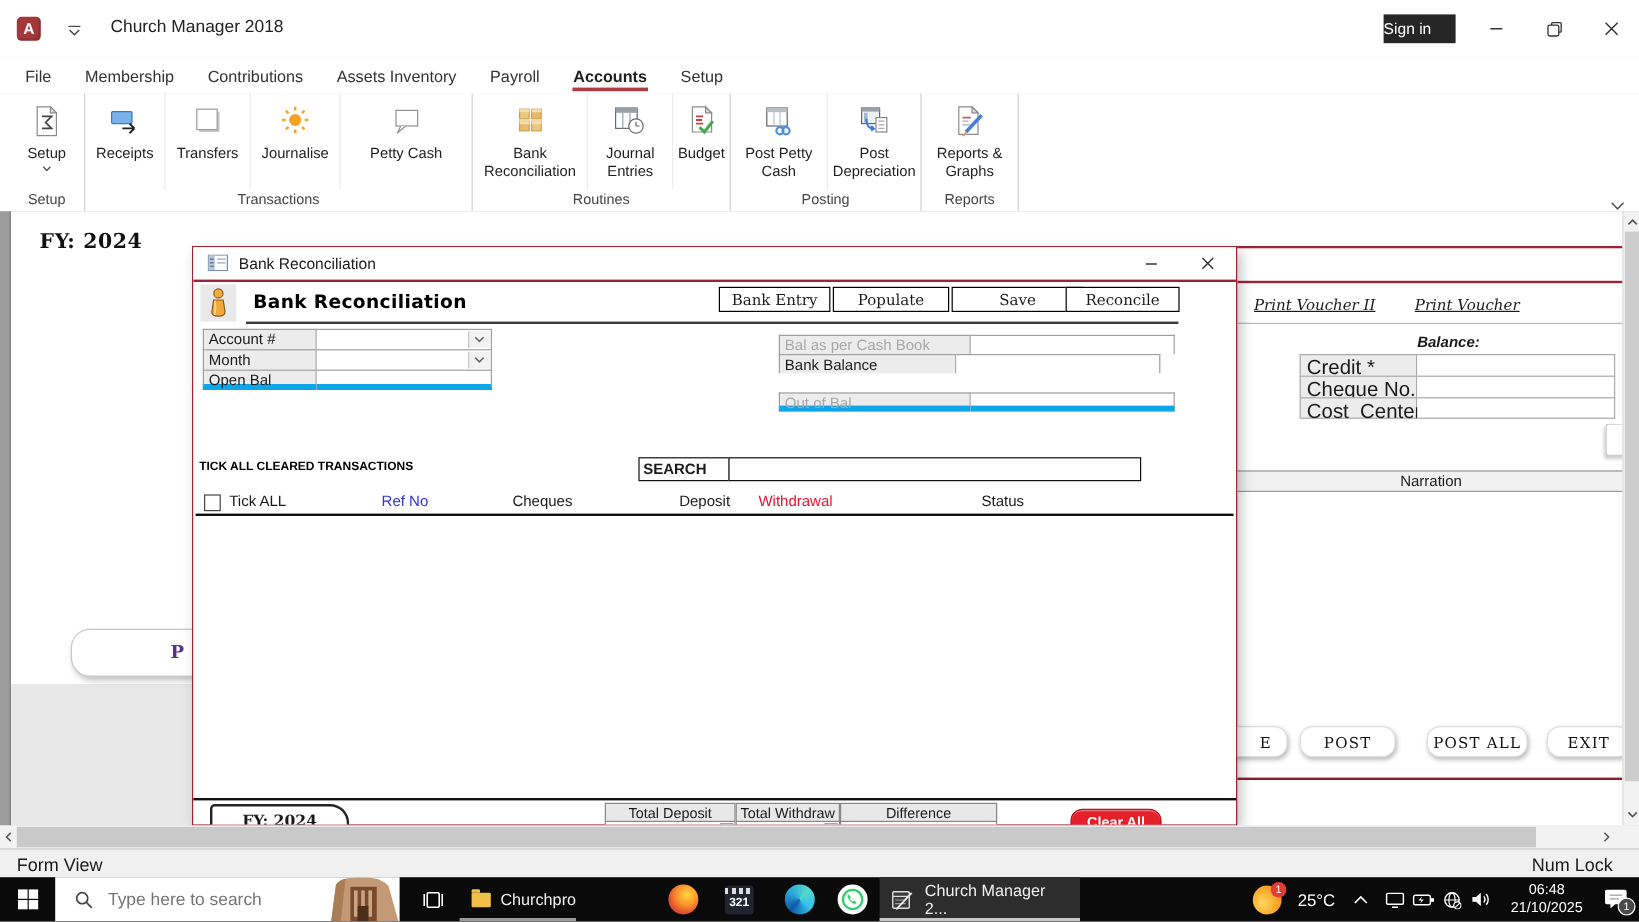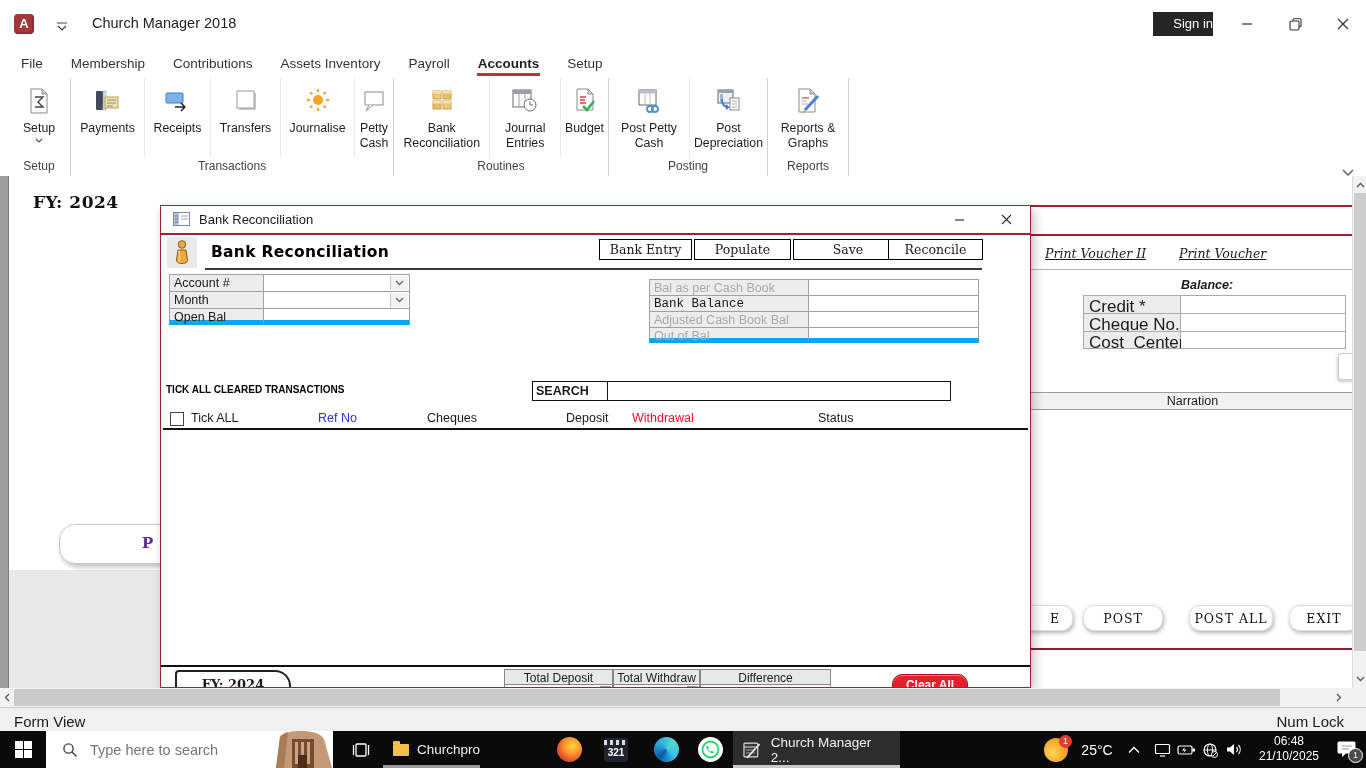--- a/index.html
+++ b/index.html
@@ -7,21 +7,21 @@
           font-family:"Liberation Sans",sans-serif;color:#1a1a1a;}
   .abs{position:absolute;}
 
   
   .titlebar{position:absolute;left:0;top:0;width:1366px;height:48px;background:#fff;}
   .app-icon{position:absolute;left:14px;top:14px;width:20px;height:20px;background:#a4373a;border-radius:4px;
             color:#fff;font-weight:bold;font-size:13px;text-align:center;line-height:20px;box-shadow:inset -2px -2px 0 rgba(0,0,0,.15);}
   .qat-chev{position:absolute;left:56px;top:18px;color:#444;}
   .app-title{position:absolute;left:92px;top:15px;font-size:14.5px;color:#222;}
   .signin{position:absolute;left:1153px;top:12px;width:60px;height:24px;background:#262626;color:#fff;
-          font-size:13px;text-align:right;line-height:24px;}
+          font-size:13px;text-align:left;line-height:24px;}
   .wbtn{position:absolute;top:10px;width:30px;height:28px;display:flex;align-items:center;justify-content:center;}
 
   
   .menubar{position:absolute;left:0;top:48px;width:1366px;height:30px;background:#fff;display:flex;
            align-items:center;padding-left:20px;gap:26px;font-size:13.5px;color:#333;}
   .menu-item{position:relative;padding:3px 1px;}
   .menu-item.active{color:#1f1f1f;font-weight:bold;}
   .menu-item.active::after{content:"";position:absolute;left:0;right:0;bottom:-2px;height:3px;background:#b03a3e;}
 
   
@@ -201,33 +201,20 @@
           <svg width="8" height="5" viewBox="0 0 8 5" style="margin-top:2px;">
               <path d="M1,1 l3,3 3,-3" stroke="#555" fill="none" stroke-width="1.2"></path>
             </svg>
         </div>
       </div>
       <div class="rgl">Setup</div>
     </div>
 
     <div class="rgroup" style="width:322px;">
       <div class="rbtns">
-        <div class="rbtn" style="width:66px;">
-          <div class="ric">
-            <svg width="30" height="30" viewBox="0 0 30 30">
-                <rect x="4" y="5" width="7" height="19" rx="1" fill="#3f4a5a"></rect>
-                <rect x="11" y="5" width="3" height="19" fill="#d8dde6" stroke="#9aa0a8" stroke-width=".6"></rect>
-                <rect x="13" y="11" width="13" height="11" fill="#efe3b0" stroke="#b9a14c"></rect>
-                <line x1="15" y1="14" x2="24" y2="14" stroke="#8a8a8a"></line>
-                <line x1="15" y1="17" x2="24" y2="17" stroke="#8a8a8a"></line>
-                <line x1="15" y1="20" x2="21" y2="20" stroke="#8a8a8a"></line>
-              </svg>
-          </div>
-          <div class="rlabel">Payments</div>
-        </div>
         <div class="rbtn" style="width:58px;">
           <div class="ric">
             <svg width="30" height="30" viewBox="0 0 30 30">
                 <rect x="4" y="7" width="17" height="10" rx="1" fill="#7ab1e8" stroke="#3c7cc4"></rect>
                 <path d="M13,21 h10 m0,0 l-4,-4 m4,4 l-4,4" stroke="#222" stroke-width="1.6" fill="none"></path>
               </svg>
           </div>
           <div class="rlabel">Receipts</div>
         </div>
         <div class="rbtn" style="width:62px;">
@@ -480,25 +467,21 @@
       <div class="fldrow last" style="left:8px;top:102px;">
         <div class="flbl">Open Bal</div>
         <div class="fin" style="width:146px;"></div>
       </div>
 
       <div class="fldrow" style="left:488px;top:73px;height:16px;">
         <div class="flbl rlblgray" style="width:160px;">Bal as per Cash Book</div>
         <div class="fin" style="width:170px;"></div>
       </div>
       <div class="fldrow" style="left:488px;top:89px;height:16px;">
-        <div class="flbl" style="width:160px;font-family:Liberation Mono, monospace;">Bank Balance</div>
-        <div class="fin" style="width:170px;"></div>
-      </div>
-      <div class="fldrow" style="left:488px;top:105px;height:16px;">
-        <div class="flbl rlblgray" style="width:160px;">Adjusted Cash Book Bal</div>
+        <div class="flbl" style="width:148px;">Bank Balance</div>
         <div class="fin" style="width:170px;"></div>
       </div>
       <div class="fldrow last" style="left:488px;top:121px;height:16px;">
         <div class="flbl rlblgray" style="width:160px;">Out of Bal</div>
         <div class="fin" style="width:170px;"></div>
       </div>
 
       <div class="tick-heading">TICK ALL CLEARED TRANSACTIONS</div>
       <div class="search-lbl">SEARCH</div>
       <div class="search-in"></div>

